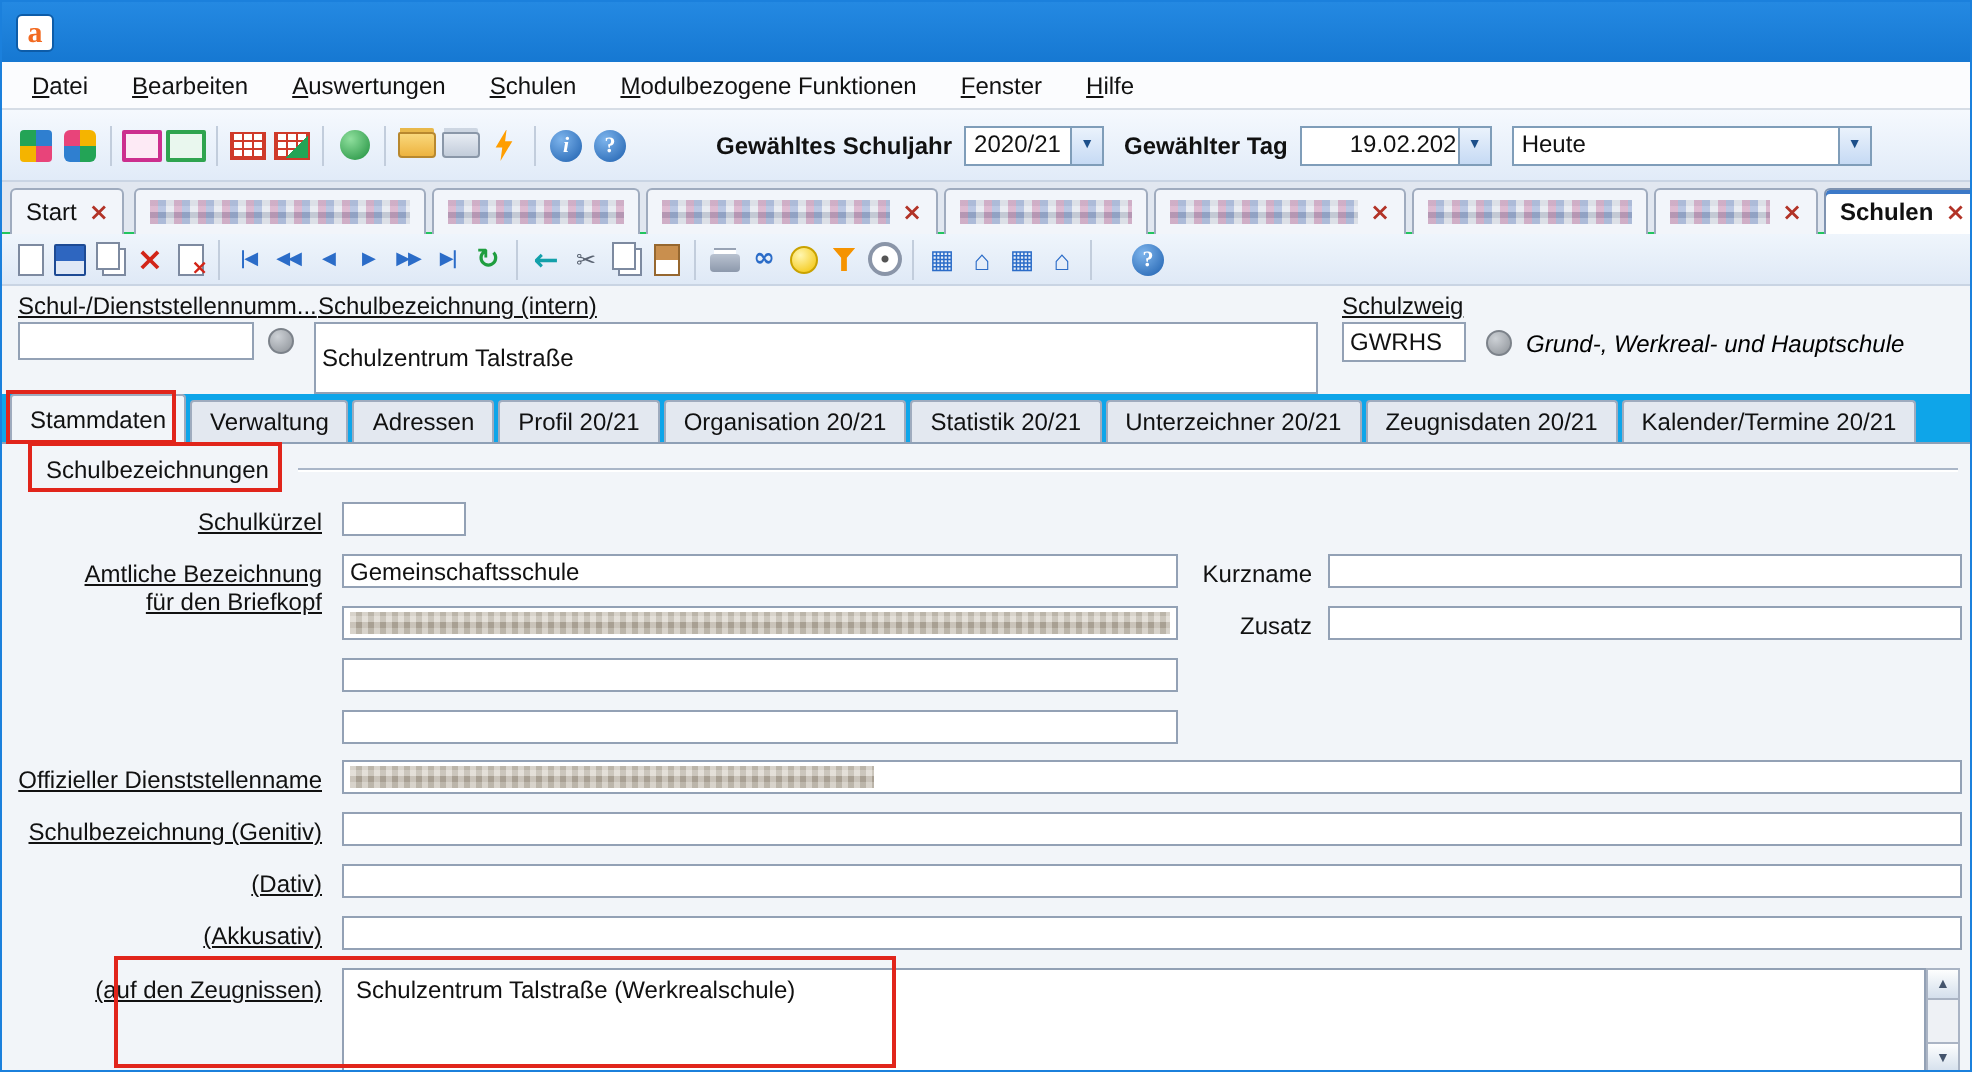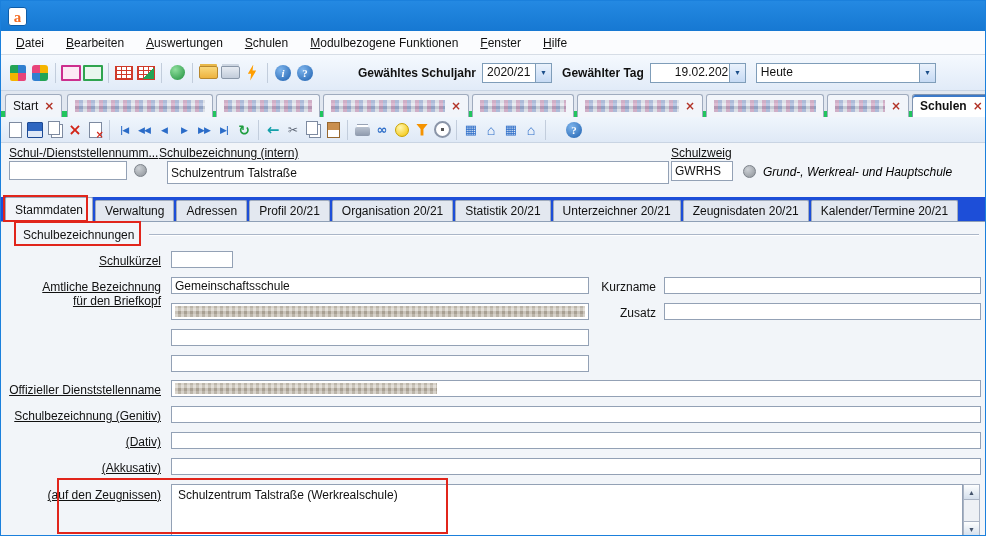--- a/index.html
+++ b/index.html
@@ -66,39 +66,39 @@
   .e19::before{content:"";width:12px;height:12px;border-radius:50%;background:radial-gradient(circle at 35% 30%,#fff6b0,#f3c200);border:1px solid #c9a200;}
   .e20::before{content:"";width:12px;height:12px;background:#f59300;clip-path:polygon(0 0,100% 0,62% 45%,62% 100%,38% 100%,38% 45%);}
   .e21::before{content:"";width:13px;height:13px;border-radius:50%;border:2px solid #8a95a8;background:radial-gradient(circle,#555 0 1.5px,#fff 2px);}
   .eblue::before{font-size:13px;color:#2b6cc8;}
   .e22::before{content:"▦";}
   .e23::before{content:"⌂";font-size:14px;}
   .e24::before{content:"▦";}
   .e25::before{content:"⌂";font-size:14px;}
 
   
-  .tabrow{position:absolute;left:0;top:90px;width:100%;height:26px;background:#e1e7f0;border-bottom:6px solid #22c55e;}
+  .tabrow{position:absolute;left:0;top:90px;width:100%;height:26px;background:#e1e7f0;border-bottom:1px solid #22c55e;}
   .tab{position:absolute;top:3px;height:23px;background:#f2f5fa;border:1px solid #9fabbe;border-bottom:none;border-radius:3px 3px 0 0;display:flex;align-items:center;padding:0 7px;gap:6px;cursor:pointer;}
   .tab.active{background:#fff;border-color:#7f93b0;font-weight:bold;box-shadow:inset 0 2px 0 #3c79c8;}
   .close::before{content:"×";color:#b23327;font:bold 12px "DejaVu Sans",sans-serif;line-height:1;}
   .pix{background:repeating-linear-gradient(90deg,rgba(255,255,255,.3) 0 3px,rgba(0,0,0,.06) 3px 6px),repeating-linear-gradient(0deg,#c7c0b4 0 3px,#b3aa9c 3px 6px,#d8d2c8 6px 9px);}
   .pix2{background:repeating-linear-gradient(90deg,rgba(214,80,140,.28) 0 4px,rgba(70,110,200,.24) 4px 8px,rgba(255,255,255,.3) 8px 12px),repeating-linear-gradient(0deg,#cdd3dd 0 3px,#a9b2c2 3px 6px,#e0e4ec 6px 9px);}
 
   
   .formheader{position:absolute;left:0;top:142px;width:100%;height:54px;}
   .hlabel{position:absolute;white-space:nowrap;text-decoration:underline;}
   .graydot{position:absolute;width:13px;height:13px;border-radius:50%;background:radial-gradient(circle at 35% 30%,#cdd1d6,#8d9298);border:1px solid #7c828a;}
   .itinfo{position:absolute;font-style:italic;color:#000000;white-space:nowrap;}
 
   
   .tinput{position:absolute;background:#fff;border:1px solid #93a1b5;display:flex;align-items:center;padding:0 3px;overflow:hidden;}
   .tinput .pixfill{height:11px;}
 
   
-  .detailtabs{position:absolute;left:0;top:196px;width:100%;height:25px;background:#1d4ed8;border-bottom:1px solid #8fa0b6;display:flex;align-items:flex-end;padding-left:4px;gap:2px;}
+  .detailtabs{position:absolute;left:0;top:196px;width:100%;height:25px;background:#0ea5e9;border-bottom:1px solid #8fa0b6;display:flex;align-items:flex-end;padding-left:4px;gap:2px;}
   .dtab{height:21px;line-height:20px;padding:0 9px;background:#e3e8f0;border:1px solid #9fabbe;border-bottom:none;border-radius:2px 2px 0 0;white-space:nowrap;cursor:pointer;}
   .dtab.active{height:25px;line-height:24px;background:#f2f5f9;position:relative;z-index:2;margin-bottom:-1px;}
 
   
   .content{position:absolute;left:0;top:221px;width:100%;height:315px;background:#f2f5f9;}
   .flabel{position:absolute;left:8px;width:152px;text-align:right;white-space:nowrap;text-decoration:underline;}
   .flabel2{position:absolute;left:572px;width:83px;text-align:right;white-space:nowrap;}
   .sectitle{position:absolute;left:22px;top:6px;}
   .secline{position:absolute;left:148px;top:12px;width:830px;height:2px;border-top:1px solid #aab6c8;border-bottom:1px solid #fff;}
   .tarea{align-items:flex-start !important;padding:3px 6px !important;}
@@ -230,21 +230,21 @@
     <span class="tbi tbi2 eblue e25"></span>
     <span class="sep"></span>
     <span class="tbi tbi2 circ i12" style="margin-left:14px;"></span>
   </div>
 
   <div class="formheader">
     <span class="hlabel" style="left:8px;top:3px;">Schul-/Dienststellennumm...</span>
     <div class="tinput pix" style="left:8px;top:18px;width:118px;height:19px;"></div>
     <span class="graydot" style="left:133px;top:21px;"></span>
     <span class="hlabel" style="left:158px;top:3px;">Schulbezeichnung (intern)</span>
-    <div class="tinput" style="left:166px;top:18px;width:502px;height:23px;align-items:center;">
+    <div class="tinput" style="left:156px;top:18px;width:502px;height:36px;align-items:center;">
       <span>Schulzentrum Talstraße</span>
     </div>
     <span class="hlabel" style="left:670px;top:3px;">Schulzweig</span>
     <div class="tinput" style="left:670px;top:18px;width:62px;height:20px;">
       <span>GWRHS</span>
     </div>
     <span class="graydot" style="left:742px;top:22px;"></span>
     <span class="itinfo" style="left:762px;top:22px;">Grund-, Werkreal- und Hauptschule</span>
   </div>
 

